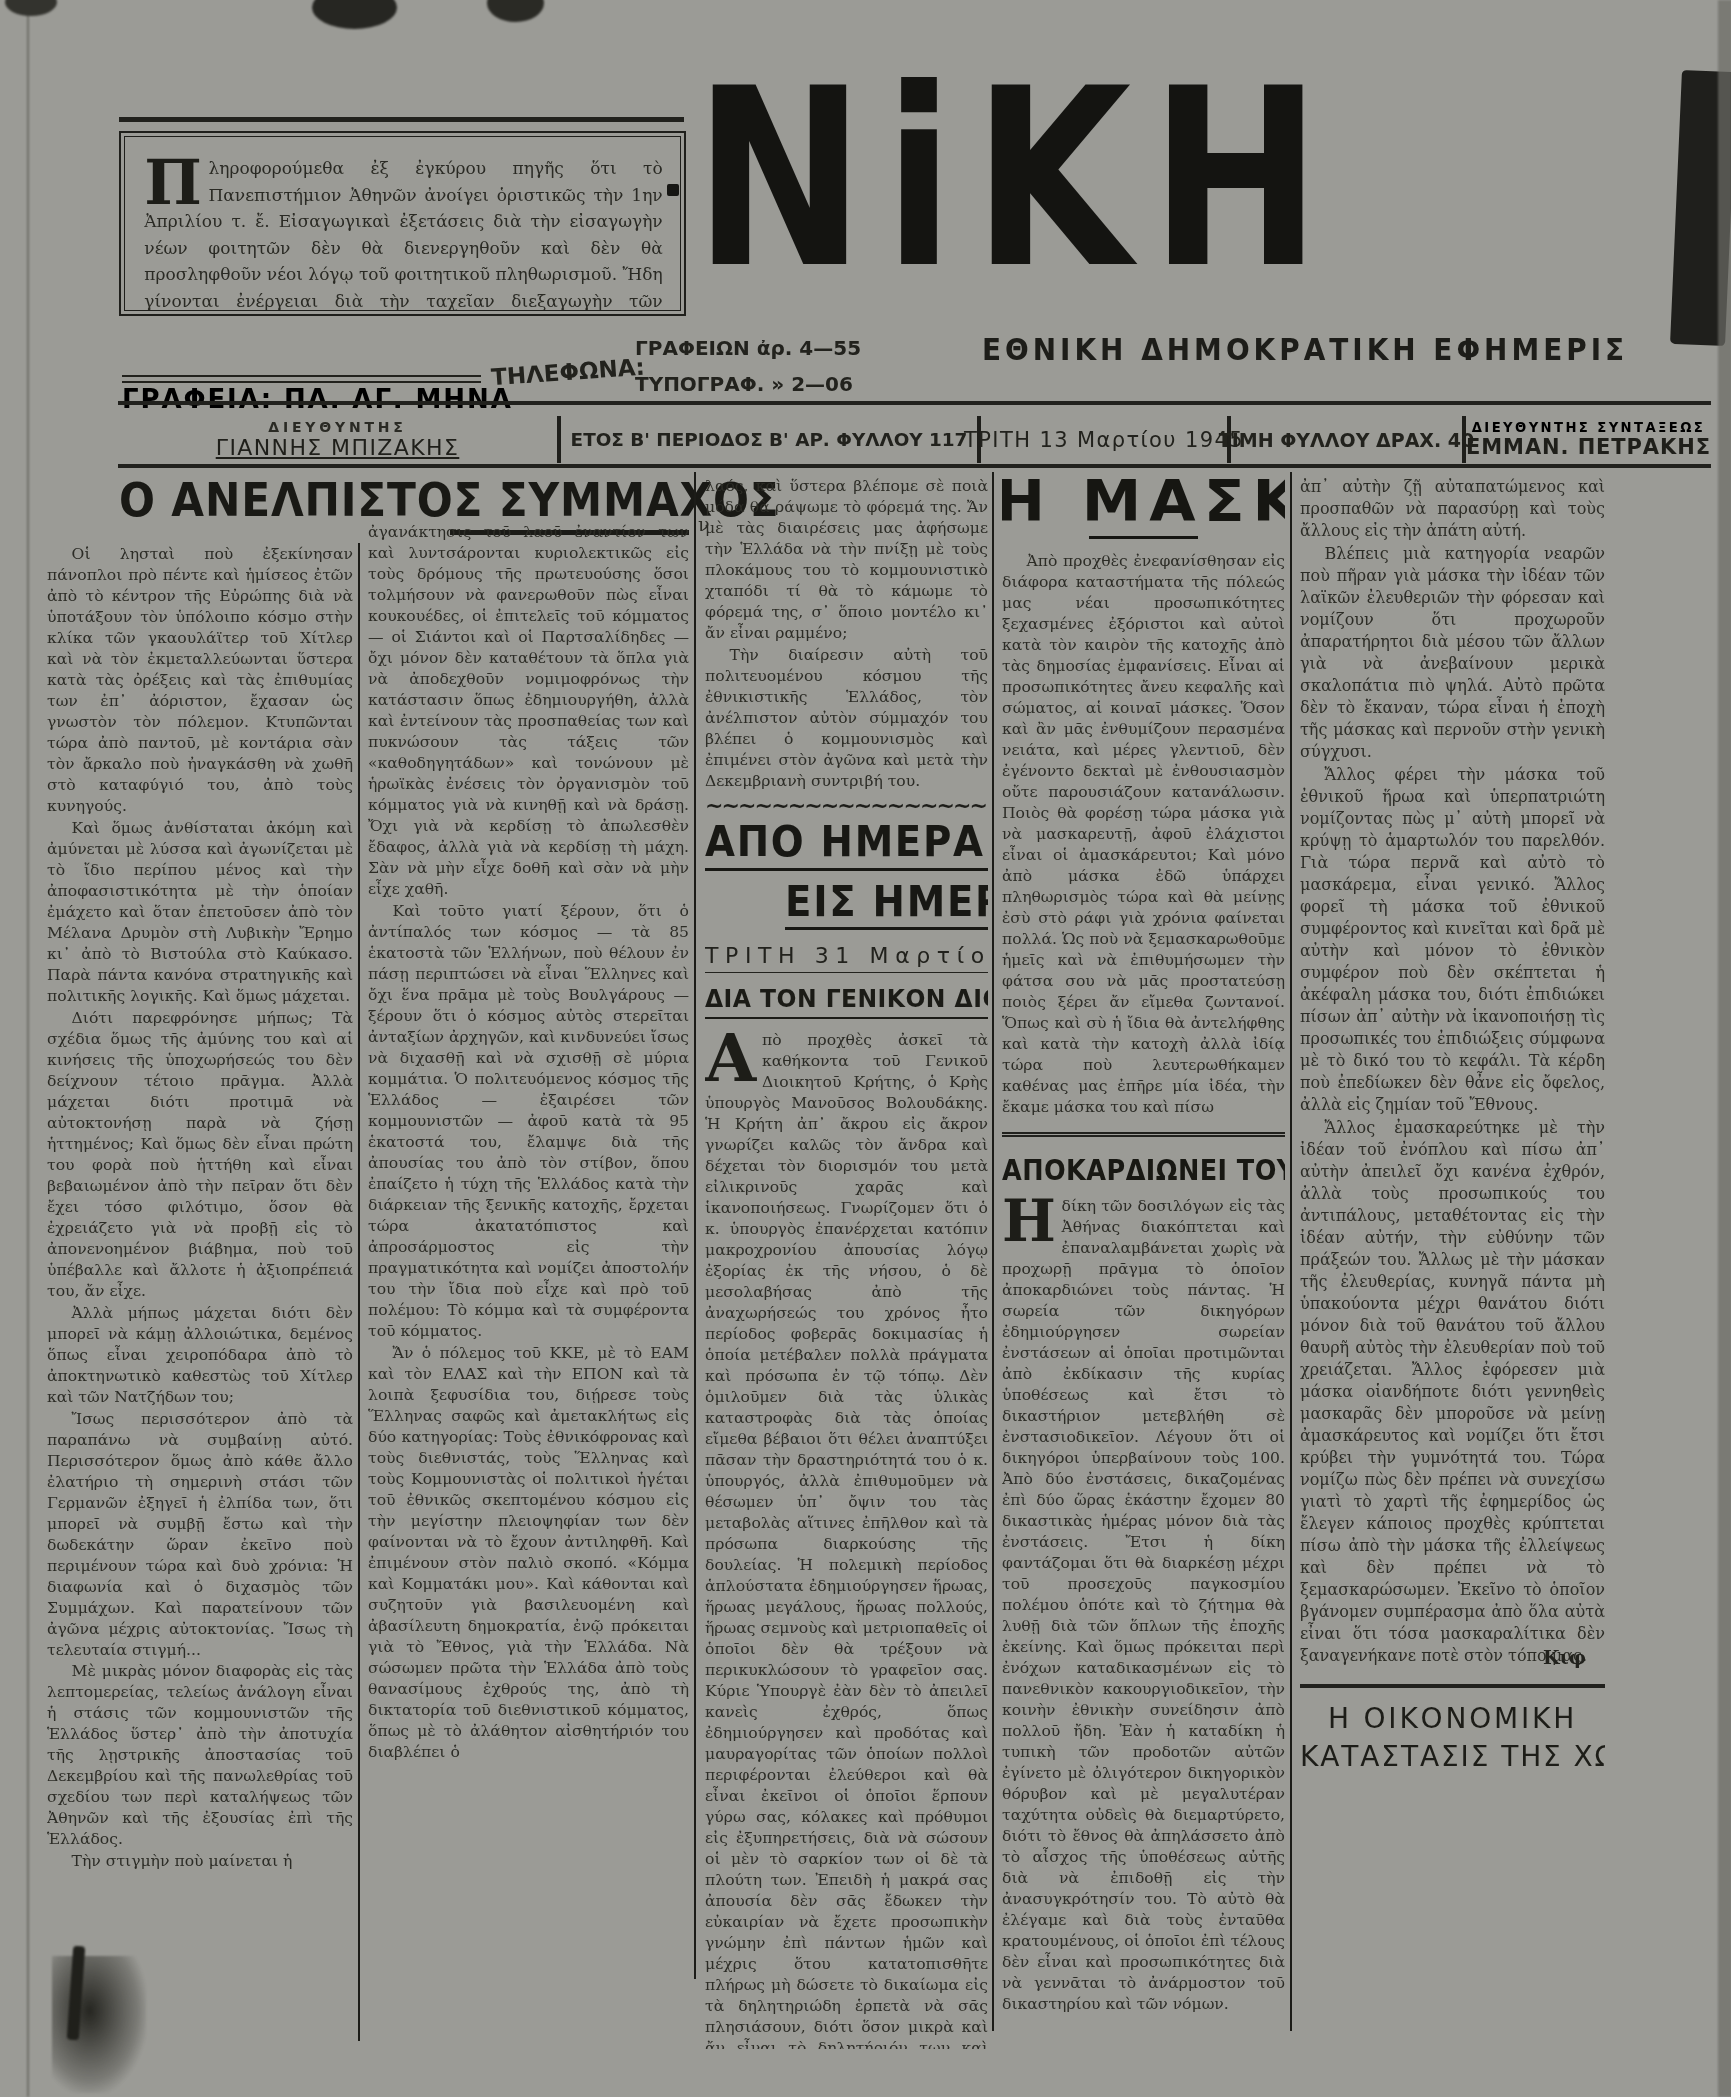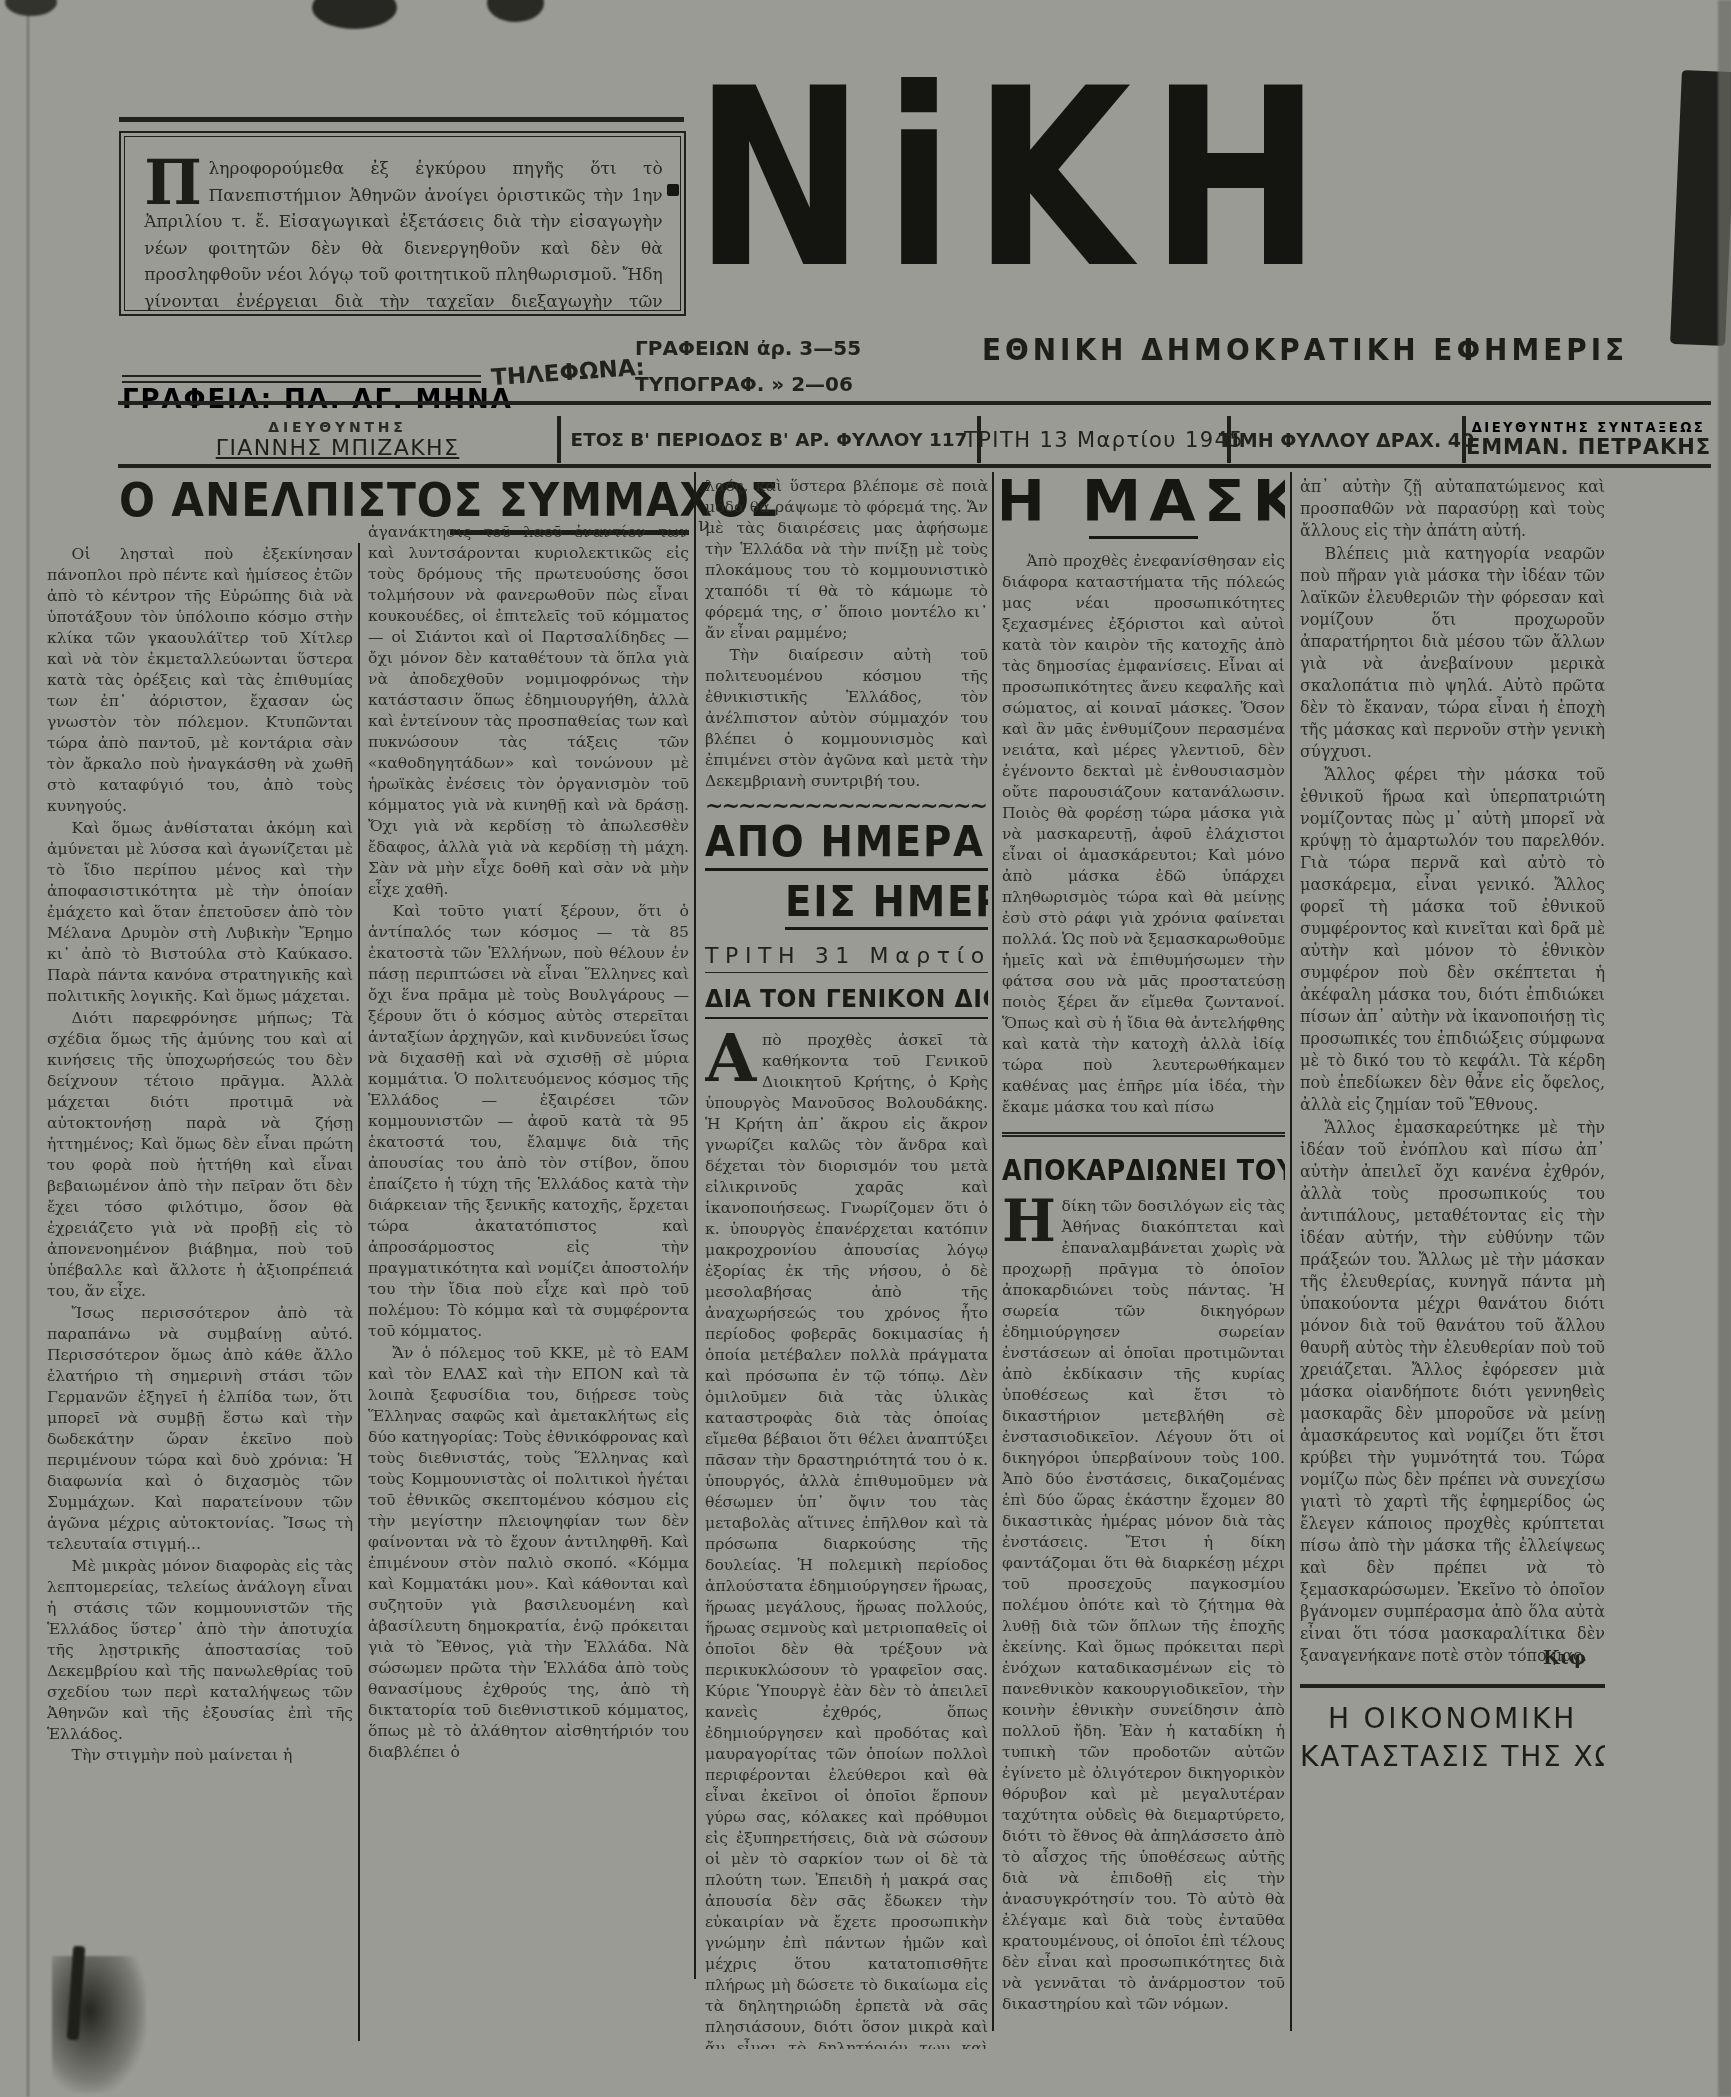--- a/index.html
+++ b/index.html
@@ -45,21 +45,21 @@
 
   <div class="abs" data-name="masthead-dot" style="left:667px;top:184px;width:12.3px;height:12.3px;background:#161613;border-radius:1.9px;"></div>
   <div class="abs sans" data-name="masthead-title" style="left:694px;top:56px;width:968px;font-size:246px;line-height:246px;font-weight:bold;color:#141411;
               letter-spacing:23px;transform:scaleX(0.83);transform-origin:left top;white-space:nowrap;">ΝiΚΗ</div>
   <div class="abs sans" data-name="masthead-subtitle" style="left:982px;top:332px;width:690px;font-size:30px;font-weight:bold;color:#1d1d19;letter-spacing:4.3px;
               transform:scaleX(0.93);transform-origin:left top;white-space:nowrap;">ΕΘΝΙΚΗ ΔΗΜΟΚΡΑΤΙΚΗ ΕΦΗΜΕΡΙΣ</div>
 
   <div class="abs sans" data-name="offices-line" style="left:122px;top:341px;font-size:26px;font-weight:bold;color:#000000;letter-spacing:1.9px;white-space:nowrap;margin-top:43px;">ΓΡΑΦΕΙΑ: ΠΛ. ΑΓ. ΜΗΝΑ</div>
   <div class="abs" data-name="offices-underline" style="left:122px;top:375px;width:359px;height:7.6px;border-top:2.4px solid #22221d;border-bottom:2.4px solid #22221d;"></div>
   <div class="abs sans" data-name="phones-label" style="left:491px;top:359px;font-size:23px;font-weight:bold;color:#22221d;transform:rotate(-4deg);white-space:nowrap;">ΤΗΛΕΦΩΝΑ:</div>
-  <div class="abs sans" data-name="phone-line-1" style="left:635px;top:336px;font-size:20px;font-weight:bold;color:#22221d;white-space:nowrap;">ΓΡΑΦΕΙΩΝ ἀρ. 3—55</div>
+  <div class="abs sans" data-name="phone-line-1" style="left:635px;top:336px;font-size:20px;font-weight:bold;color:#22221d;white-space:nowrap;">ΓΡΑΦΕΙΩΝ ἀρ. 4—55</div>
   <div class="abs sans" data-name="phone-line-2" style="left:635px;top:372px;font-size:20px;font-weight:bold;color:#22221d;white-space:nowrap;">ΤΥΠΟΓΡΑΦ. » 2—06</div>
 
   <div class="abs rule2" data-name="rule-above-infobar" style="left:118px;top:401px;width:1593px;"></div>
   <div class="abs" data-name="infobar" style="left:118px;top:416px;width:1593px;height:47px;display:flex;">
     <div class="cell" data-name="infobar-director-cell" style="width:439px;">
       <div class="sans" data-name="director-label" style="font-size:14px;letter-spacing:3.8px;font-weight:bold;color:#2a2a24;">ΔΙΕΥΘΥΝΤΗΣ</div>
       <div class="sans" data-name="director-name" style="font-size:22px;font-weight:normal;color:#1f1f1a;letter-spacing:1.4px;text-decoration:underline;">ΓΙΑΝΝΗΣ ΜΠΙΖΑΚΗΣ</div>
     </div>
     <div class="vdiv" data-name="infobar-divider-1"></div>
     <div class="cell" data-name="infobar-issue-cell" style="width:416px;">
@@ -88,20 +88,21 @@
 
   <div class="colrule" data-name="column-rule-1" style="left:358px;top:543px;height:1498px;"></div>
   <div class="colrule" data-name="column-rule-2" style="left:694px;top:472px;height:1507px;"></div>
   <div class="colrule" data-name="column-rule-3" style="left:992px;top:472px;height:1559px;"></div>
   <div class="colrule" data-name="column-rule-4" style="left:1290px;top:472px;height:1559px;"></div>
 
   <div class="abs body-text" data-name="lead-column-1" style="left:47px;top:544px;width:306px;height:1502px;overflow:hidden;">
     <p class="noindent" data-name="lead-c1-p1" style="text-indent:24.6px;">Οἱ λησταὶ ποὺ ἐξεκίνησαν πάνοπλοι πρὸ πέντε καὶ ἡμίσεος ἐτῶν ἀπὸ τὸ κέντρον τῆς Εὐρώπης διὰ νὰ ὑποτάξουν τὸν ὑπόλοιπο κόσμο στὴν κλίκα τῶν γκαουλάϊτερ τοῦ Χίτλερ καὶ νὰ τὸν ἐκμεταλλεύωνται ὕστερα κατὰ τὰς ὀρέξεις καὶ τὰς ἐπιθυμίας των ἐπ᾽ ἀόριστον, ἔχασαν ὡς γνωστὸν τὸν πόλεμον. Κτυπῶνται τώρα ἀπὸ παντοῦ, μὲ κοντάρια σὰν τὸν ἄρκαλο ποὺ ἠναγκάσθη νὰ χωθῆ στὸ καταφύγιό του, ἀπὸ τοὺς κυνηγούς.</p>
     <p data-name="lead-c1-p2">Καὶ ὅμως ἀνθίσταται ἀκόμη καὶ ἀμύνεται μὲ λύσσα καὶ ἀγωνίζεται μὲ τὸ ἴδιο περίπου μένος καὶ τὴν ἀποφασιστικότητα μὲ τὴν ὁποίαν ἐμάχετο καὶ ὅταν ἐπετοῦσεν ἀπὸ τὸν Μέλανα Δρυμὸν στὴ Λυβικὴν Ἔρημο κι᾽ ἀπὸ τὸ Βιστούλα στὸ Καύκασο. Παρὰ πάντα κανόνα στρατηγικῆς καὶ πολιτικῆς λογικῆς. Καὶ ὅμως μάχεται.</p>
     <p data-name="lead-c1-p3">Διότι παρεφρόνησε μήπως; Τὰ σχέδια ὅμως τῆς ἀμύνης του καὶ αἱ κινήσεις τῆς ὑποχωρήσεώς του δὲν δείχνουν τέτοιο πρᾶγμα. Ἀλλὰ μάχεται διότι προτιμᾶ νὰ αὐτοκτονήσῃ παρὰ νὰ ζήσῃ ἡττημένος; Καὶ ὅμως δὲν εἶναι πρώτη του φορὰ ποὺ ἡττήθη καὶ εἶναι βεβαιωμένον ἀπὸ τὴν πεῖραν ὅτι δὲν ἔχει τόσο φιλότιμο, ὅσον θὰ ἐχρειάζετο γιὰ νὰ προβῇ εἰς τὸ ἀπονενοημένον βιάβημα, ποὺ τοῦ ὑπέβαλλε καὶ ἄλλοτε ἡ ἀξιοπρέπειά του, ἄν εἶχε.</p>
+    <p data-name="lead-c1-p4">Ἀλλὰ μήπως μάχεται διότι δὲν μπορεῖ νὰ κάμῃ ἀλλοιώτικα, δεμένος ὅπως εἶναι χειροπόδαρα ἀπὸ τὸ ἀποκτηνωτικὸ καθεστὼς τοῦ Χίτλερ καὶ τῶν Νατζήδων του;</p>
     <p data-name="lead-c1-p5">Ἴσως περισσότερον ἀπὸ τὰ παραπάνω νὰ συμβαίνῃ αὐτό. Περισσότερον ὅμως ἀπὸ κάθε ἄλλο ἐλατήριο τὴ σημερινὴ στάσι τῶν Γερμανῶν ἐξηγεῖ ἡ ἐλπίδα των, ὅτι μπορεῖ νὰ συμβῇ ἔστω καὶ τὴν δωδεκάτην ὥραν ἐκεῖνο ποὺ περιμένουν τώρα καὶ δυὸ χρόνια: Ἡ διαφωνία καὶ ὁ διχασμὸς τῶν Συμμάχων. Καὶ παρατείνουν τῶν ἀγῶνα μέχρις αὐτοκτονίας. Ἴσως τὴ τελευταία στιγμή...</p>
     <p data-name="lead-c1-p6">Μὲ μικρὰς μόνον διαφορὰς εἰς τὰς λεπτομερείας, τελείως ἀνάλογη εἶναι ἡ στάσις τῶν κομμουνιστῶν τῆς Ἑλλάδος ὕστερ᾽ ἀπὸ τὴν ἀποτυχία τῆς λῃστρικῆς ἀποστασίας τοῦ Δεκεμβρίου καὶ τῆς πανωλεθρίας τοῦ σχεδίου των περὶ καταλήψεως τῶν Ἀθηνῶν καὶ τῆς ἐξουσίας ἐπὶ τῆς Ἑλλάδος.</p>
     <p data-name="lead-c1-p7">Τὴν στιγμὴν ποὺ μαίνεται ἡ</p>
   </div>
 
   <div class="abs body-text" data-name="lead-column-2" style="left:368px;top:522px;width:321px;height:1460px;overflow:hidden;">
     <p class="noindent" data-name="lead-c2-p1">ἀγανάκτησις τοῦ λαοῦ ἐναντίον των καὶ λυντσάρονται κυριολεκτικῶς εἰς τοὺς δρόμους τῆς πρωτευούσης ὅσοι τολμήσουν νὰ φανερωθοῦν πὼς εἶναι κουκουέδες, οἱ ἐπιτελεῖς τοῦ κόμματος — οἱ Σιάντοι καὶ οἱ Παρτσαλίδηδες — ὄχι μόνον δὲν καταθέτουν τὰ ὅπλα γιὰ νὰ ἀποδεχθοῦν νομιμοφρόνως τὴν κατάστασιν ὅπως ἐδημιουργήθη, ἀλλὰ καὶ ἐντείνουν τὰς προσπαθείας των καὶ πυκνώσουν τὰς τάξεις τῶν «καθοδηγητάδων» καὶ τονώνουν μὲ ἡρωϊκὰς ἐνέσεις τὸν ὀργανισμὸν τοῦ κόμματος γιὰ νὰ κινηθῇ καὶ νὰ δράσῃ. Ὄχι γιὰ νὰ κερδίσῃ τὸ ἀπωλεσθὲν ἔδαφος, ἀλλὰ γιὰ νὰ κερδίσῃ τὴ μάχη. Σὰν νὰ μὴν εἶχε δοθῆ καὶ σὰν νὰ μὴν εἶχε χαθῆ.</p>
     <p data-name="lead-c2-p2">Καὶ τοῦτο γιατί ξέρουν, ὅτι ὁ ἀντίπαλός των κόσμος — τὰ 85 ἑκατοστὰ τῶν Ἑλλήνων, ποὺ θέλουν ἐν πάσῃ περιπτώσει νὰ εἶναι Ἕλληνες καὶ ὄχι ἕνα πρᾶμα μὲ τοὺς Βουλγάρους — ξέρουν ὅτι ὁ κόσμος αὐτὸς στερεῖται ἀνταξίων ἀρχηγῶν, καὶ κινδυνεύει ἴσως νὰ διχασθῇ καὶ νὰ σχισθῇ σὲ μύρια κομμάτια. Ὁ πολιτευόμενος κόσμος τῆς Ἑλλάδος — ἐξαιρέσει τῶν κομμουνιστῶν — ἀφοῦ κατὰ τὰ 95 ἑκατοστά του, ἔλαμψε διὰ τῆς ἀπουσίας του ἀπὸ τὸν στίβον, ὅπου ἐπαίζετο ἡ τύχη τῆς Ἑλλάδος κατὰ τὴν διάρκειαν τῆς ξενικῆς κατοχῆς, ἔρχεται τώρα ἀκατατόπιστος καὶ ἀπροσάρμοστος εἰς τὴν πραγματικότητα καὶ νομίζει ἀποστολήν του τὴν ἴδια ποὺ εἶχε καὶ πρὸ τοῦ πολέμου: Τὸ κόμμα καὶ τὰ συμφέροντα τοῦ κόμματος.</p>
     <p data-name="lead-c2-p3">Ἄν ὁ πόλεμος τοῦ ΚΚΕ, μὲ τὸ ΕΑΜ καὶ τὸν ΕΛΑΣ καὶ τὴν ΕΠΟΝ καὶ τὰ λοιπὰ ξεφυσίδια του, διῄρεσε τοὺς Ἕλληνας σαφῶς καὶ ἀμετακλήτως εἰς δύο κατηγορίας: Τοὺς ἐθνικόφρονας καὶ τοὺς διεθνιστάς, τοὺς Ἕλληνας καὶ τοὺς Κομμουνιστὰς οἱ πολιτικοὶ ἡγέται τοῦ ἐθνικῶς σκεπτομένου κόσμου εἰς τὴν μεγίστην πλειοψηφίαν των δὲν φαίνονται νὰ τὸ ἔχουν ἀντιληφθῆ. Καὶ ἐπιμένουν στὸν παλιὸ σκοπό. «Κόμμα καὶ Κομματάκι μου». Καὶ κάθονται καὶ συζητοῦν γιὰ βασιλευομένη καὶ ἀβασίλευτη δημοκρατία, ἐνῷ πρόκειται γιὰ τὸ Ἔθνος, γιὰ τὴν Ἑλλάδα. Νὰ σώσωμεν πρῶτα τὴν Ἑλλάδα ἀπὸ τοὺς θανασίμους ἐχθρούς της, ἀπὸ τὴ δικτατορία τοῦ διεθνιστικοῦ κόμματος, ὅπως μὲ τὸ ἀλάθητον αἰσθητήριόν του διαβλέπει ὁ</p>
   </div>

